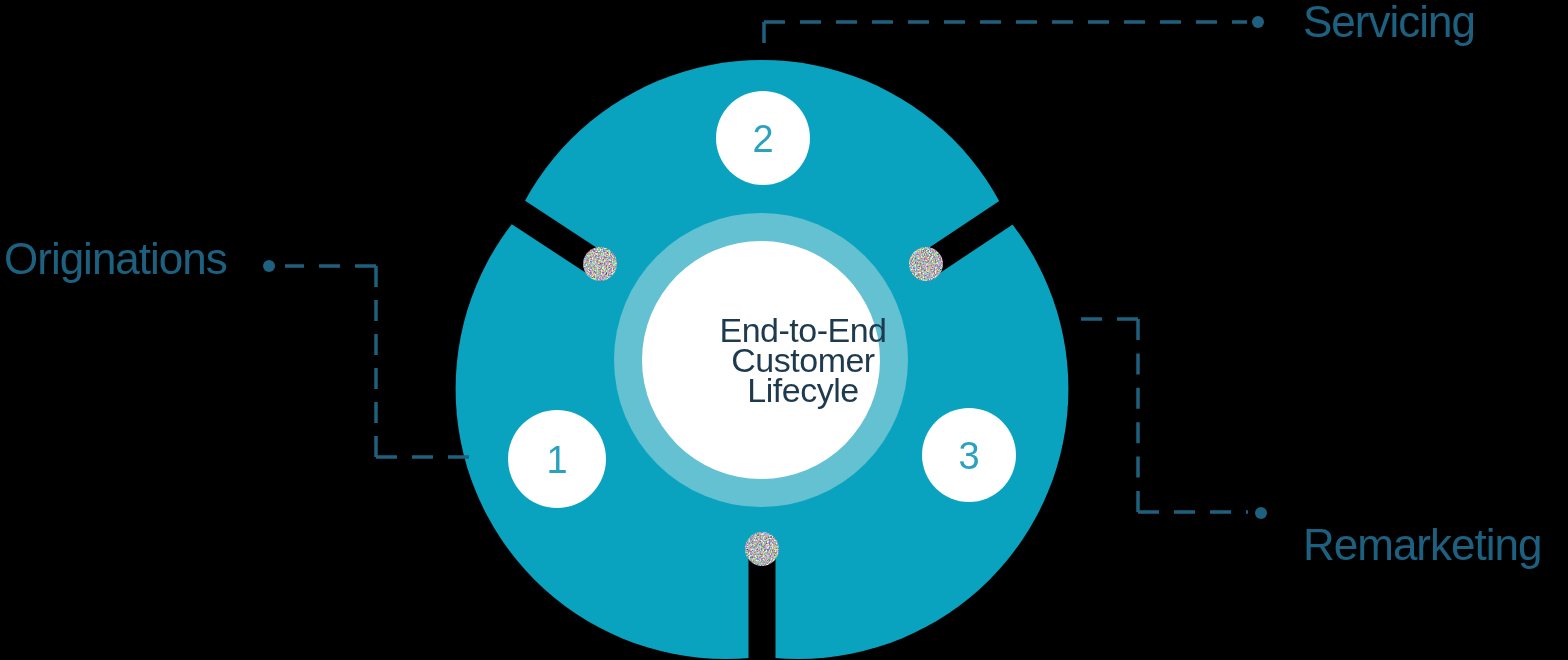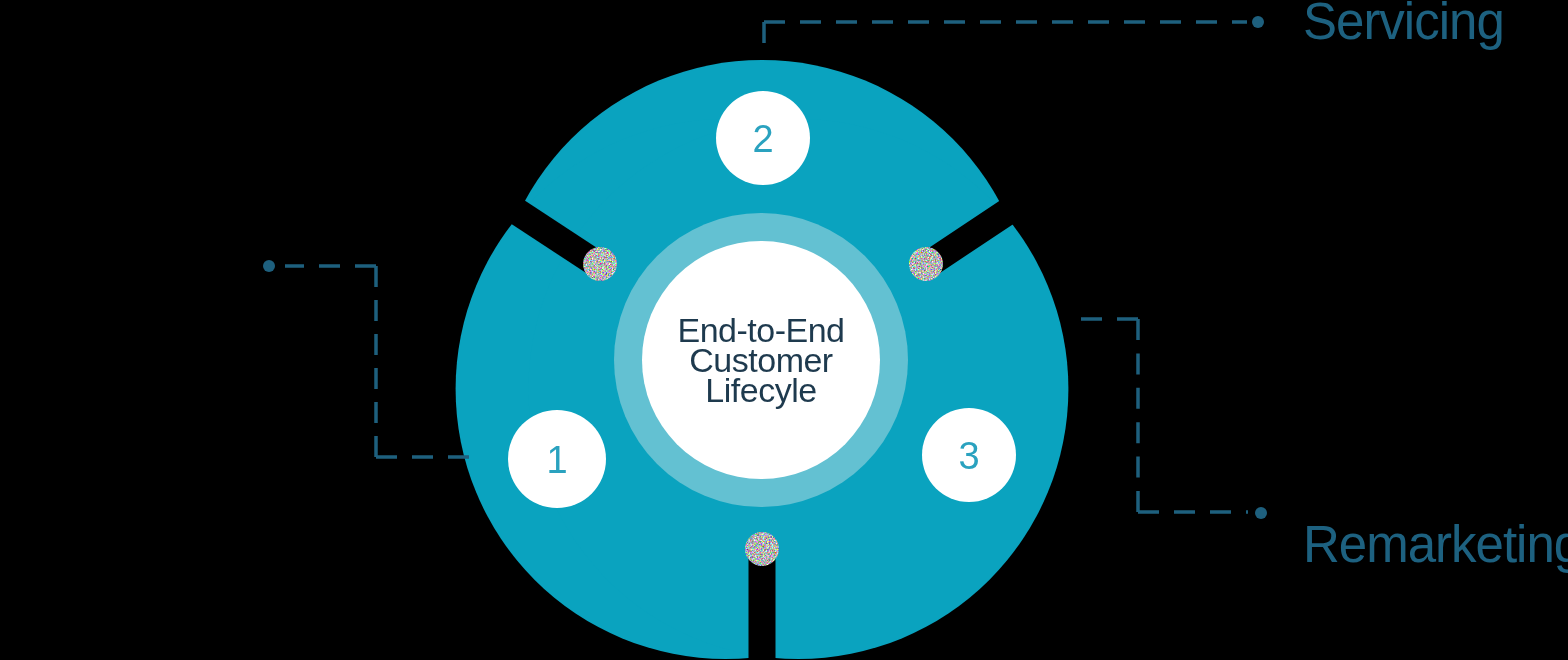--- a/index.html
+++ b/index.html
@@ -15,41 +15,41 @@
   .stage{
     position:relative;
     width:1568px;height:660px;
     background:var(--bg);
     overflow:hidden;
     font-family:"Liberation Sans", sans-serif;
   }
   .stage svg{position:absolute;left:0;top:0;}
   .overlay{position:absolute;margin:0;}
   .center-title{
-    left:761px;top:360px;
+    left:803px;top:360px;
     transform:translate(-50%,-50%);
     color:var(--navy);
     font-size:34px;
     line-height:30px;
     letter-spacing:-0.5px;
     text-align:center;
     white-space:pre-line;
   }
   .seg-number{
     transform:translate(-50%,-50%);
     color:var(--num-teal);
     font-size:38px;
     line-height:38px;
   }
   .num-1{left:557px;top:460px;}
   .num-2{left:763px;top:139px;}
   .num-3{left:969px;top:456px;}
   .callout-label{
     color:var(--label-blue);
-    font-size:51px;
+    font-size:44px;
     line-height:44px;
     letter-spacing:-1px;
     white-space:nowrap;
   }
   .label-originations{left:4px;top:237px;}
   .label-servicing{left:1303px;top:0px;}
   .label-remarketing{left:1303px;top:523px;}
 </style>
 </head>
 <body>
@@ -116,16 +116,17 @@
   </svg>
 
   <p class="overlay center-title">End-to-End
 Customer
 Lifecyle</p>
 
   <p class="overlay seg-number num-1">1</p>
   <p class="overlay seg-number num-2">2</p>
   <p class="overlay seg-number num-3">3</p>
 
+  <p class="overlay callout-label label-originations">Originations</p>
   <p class="overlay callout-label label-servicing">Servicing</p>
   <p class="overlay callout-label label-remarketing">Remarketing</p>
 
 </div>
 
 </body></html>

